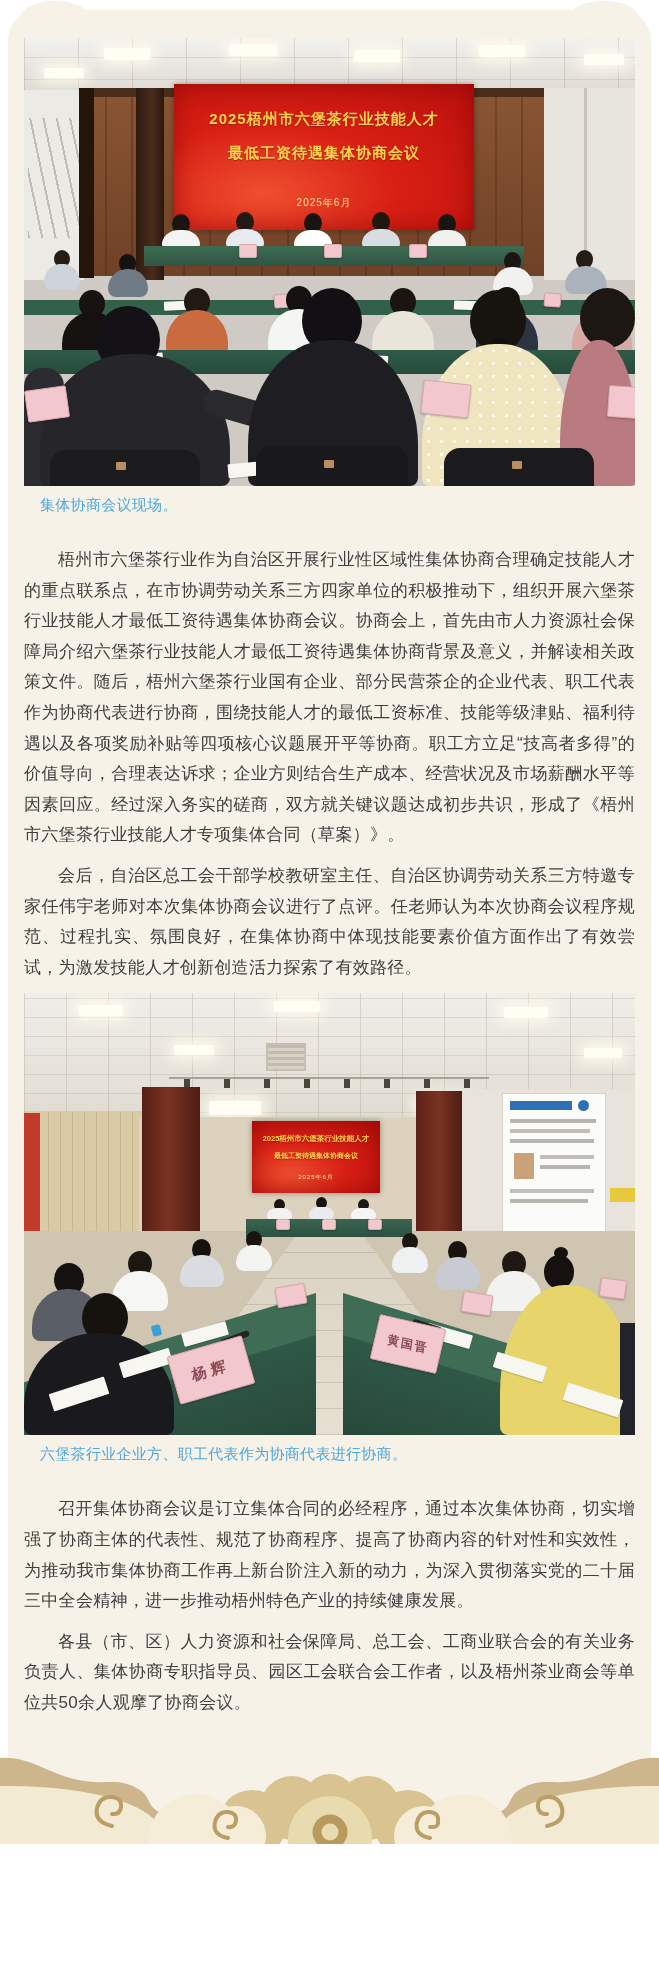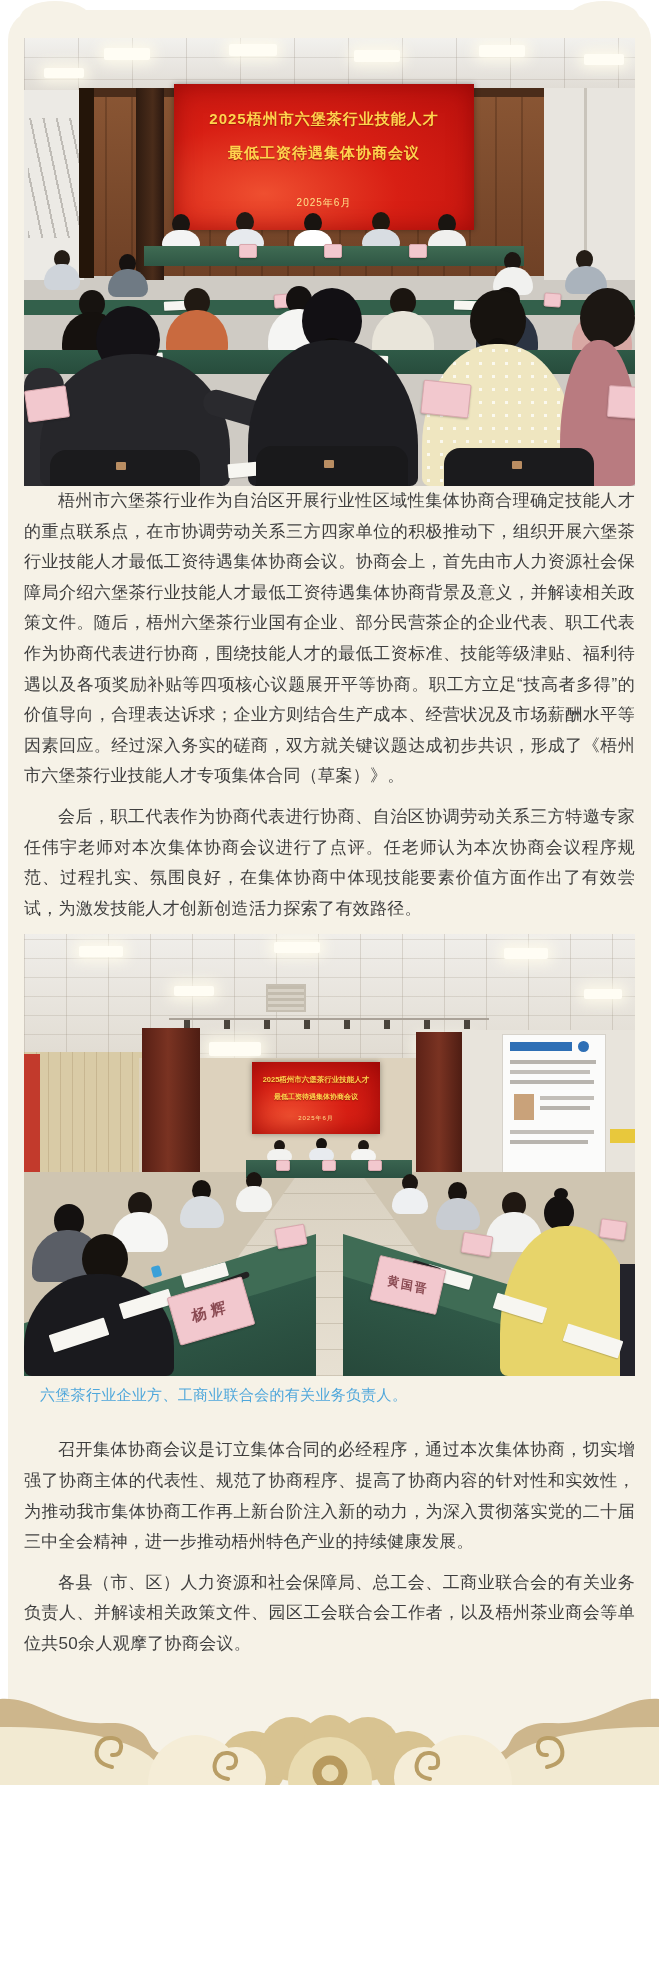--- a/index.html
+++ b/index.html
@@ -163,23 +163,24 @@
     <div class="paper" style="left:204px;top:424px;width:52px;height:14px;transform:rotate(-5deg);"></div>
 
     <div class="abs" style="left:26px;top:412px;width:150px;height:36px;background:#1b1b1d;border-radius:16px 16px 0 0;"></div>
     <div class="abs" style="left:92px;top:424px;width:10px;height:8px;background:#b98d62;border-radius:1px;"></div>
     <div class="abs" style="left:232px;top:408px;width:152px;height:40px;background:#19191b;border-radius:16px 16px 0 0;"></div>
     <div class="abs" style="left:300px;top:422px;width:10px;height:8px;background:#b98d62;border-radius:1px;"></div>
     <div class="abs" style="left:420px;top:410px;width:150px;height:38px;background:#1b1b1d;border-radius:16px 16px 0 0;"></div>
     <div class="abs" style="left:488px;top:423px;width:10px;height:8px;background:#b98d62;border-radius:1px;"></div>
   </div>
 
+  <div class="caption">集体协商会议现场。</div>
 
   <p class="para">梧州市六堡茶行业作为自治区开展行业性区域性集体协商合理确定技能人才的重点联系点，在市协调劳动关系三方四家单位的积极推动下，组织开展六堡茶行业技能人才最低工资待遇集体协商会议。协商会上，首先由市人力资源社会保障局介绍六堡茶行业技能人才最低工资待遇集体协商背景及意义，并解读相关政策文件。随后，梧州六堡茶行业国有企业、部分民营茶企的企业代表、职工代表作为协商代表进行协商，围绕技能人才的最低工资标准、技能等级津贴、福利待遇以及各项奖励补贴等四项核心议题展开平等协商。职工方立足“技高者多得”的价值导向，合理表达诉求；企业方则结合生产成本、经营状况及市场薪酬水平等因素回应。经过深入务实的磋商，双方就关键议题达成初步共识，形成了《梧州市六堡茶行业技能人才专项集体合同（草案）》。</p>
-  <p class="para">会后，职工代表作为协商代表进行协商、自治区协调劳动关系三方特邀专家任伟宇老师对本次集体协商会议进行了点评。任老师认为本次协商会议程序规范、过程扎实、氛围良好，在集体协商中体现技能要素价值方面作出了有效尝试，为激发技能人才创新创造活力探索了有效路径。</p>
+  <p class="para">会后，自治区总工会干部学校教研室主任、自治区协调劳动关系三方特邀专家任伟宇老师对本次集体协商会议进行了点评。任老师认为本次协商会议程序规范、过程扎实、氛围良好，在集体协商中体现技能要素价值方面作出了有效尝试，为激发技能人才创新创造活力探索了有效路径。</p>
 
   <div class="photo photo2">
 
     <div class="abs" style="left:0;top:0;right:0;height:158px;
       background:
         repeating-linear-gradient(90deg, rgba(160,150,135,.3) 0 1px, transparent 1px 42px),
         repeating-linear-gradient(0deg, rgba(160,150,135,.25) 0 1px, transparent 1px 19px),
         linear-gradient(#f0eeea,#ddd7cc);"></div>
     <div class="lightp" style="left:55px;top:12px;width:44px;height:11px;"></div>
     <div class="lightp" style="left:250px;top:8px;width:46px;height:11px;"></div>
@@ -288,24 +289,24 @@
       <span class="nameplate-text" style="font-size:15px;letter-spacing:5px;transform:skewX(-6deg);">杨辉</span>
     </div>
     <div class="card-pink" style="left:350px;top:328px;width:66px;height:44px;transform:rotate(13deg);">
       <span class="nameplate-text" style="font-size:12px;letter-spacing:2px;transform:skewX(5deg);">黄国晋</span>
     </div>
     <div class="card-pink" style="left:252px;top:292px;width:28px;height:19px;transform:rotate(-10deg);"></div>
     <div class="card-pink" style="left:438px;top:300px;width:28px;height:19px;transform:rotate(9deg);"></div>
     <div class="card-pink" style="left:576px;top:286px;width:24px;height:17px;transform:rotate(8deg);"></div>
   </div>
 
-  <div class="caption">六堡茶行业企业方、工商业联合会的有关业务负责人。</div>
+  <div class="caption">六堡茶行业企业方、职工代表作为协商代表进行协商。</div>
 
   <p class="para">召开集体协商会议是订立集体合同的必经程序，通过本次集体协商，切实增强了协商主体的代表性、规范了协商程序、提高了协商内容的针对性和实效性，为推动我市集体协商工作再上新台阶注入新的动力，为深入贯彻落实党的二十届三中全会精神，进一步推动梧州特色产业的持续健康发展。</p>
-  <p class="para">各县（市、区）人力资源和社会保障局、总工会、工商业联合会的有关业务负责人、并解读相关政策文件、园区工会联合会工作者，以及梧州茶业商会等单位共50余人观摩了协商会议。</p>
+  <p class="para">各县（市、区）人力资源和社会保障局、总工会、工商业联合会的有关业务负责人、集体协商专职指导员、园区工会联合会工作者，以及梧州茶业商会等单位共50余人观摩了协商会议。</p>
 
   <div class="cloud-strip">
     <svg width="659" height="104" viewBox="0 0 659 104" xmlns="http://www.w3.org/2000/svg">
 
       <path d="M0,18 C30,16 48,34 78,40 C108,46 118,36 140,50 C152,58 146,68 164,74 L164,104 L0,104 Z" fill="#cdb68c"></path>
       <ellipse cx="10" cy="92" rx="150" ry="46" fill="#f2ead2"></ellipse>
 
       <path d="M659,18 C629,16 611,34 581,40 C551,46 541,36 519,50 C507,58 513,68 495,74 L495,104 L659,104 Z" fill="#cdb68c"></path>
       <ellipse cx="649" cy="92" rx="150" ry="46" fill="#f2ead2"></ellipse>
 

